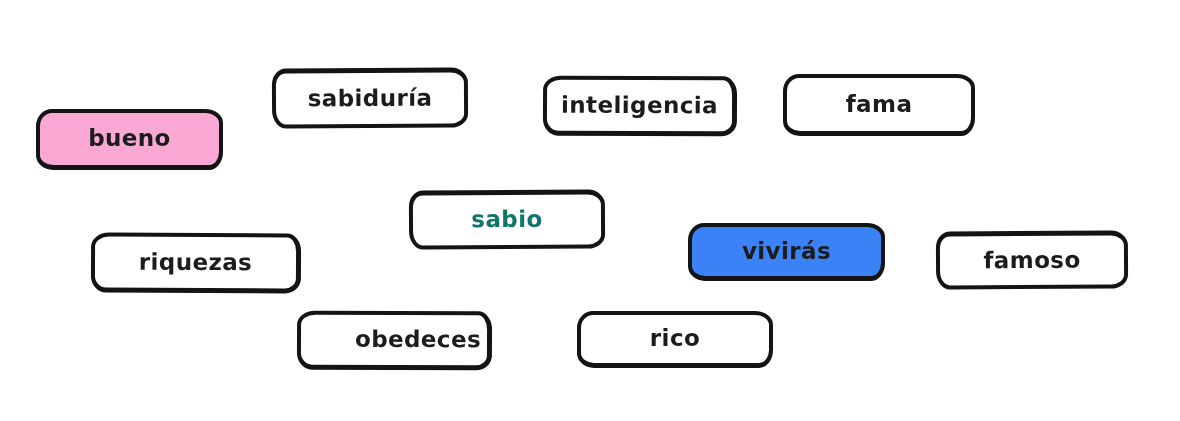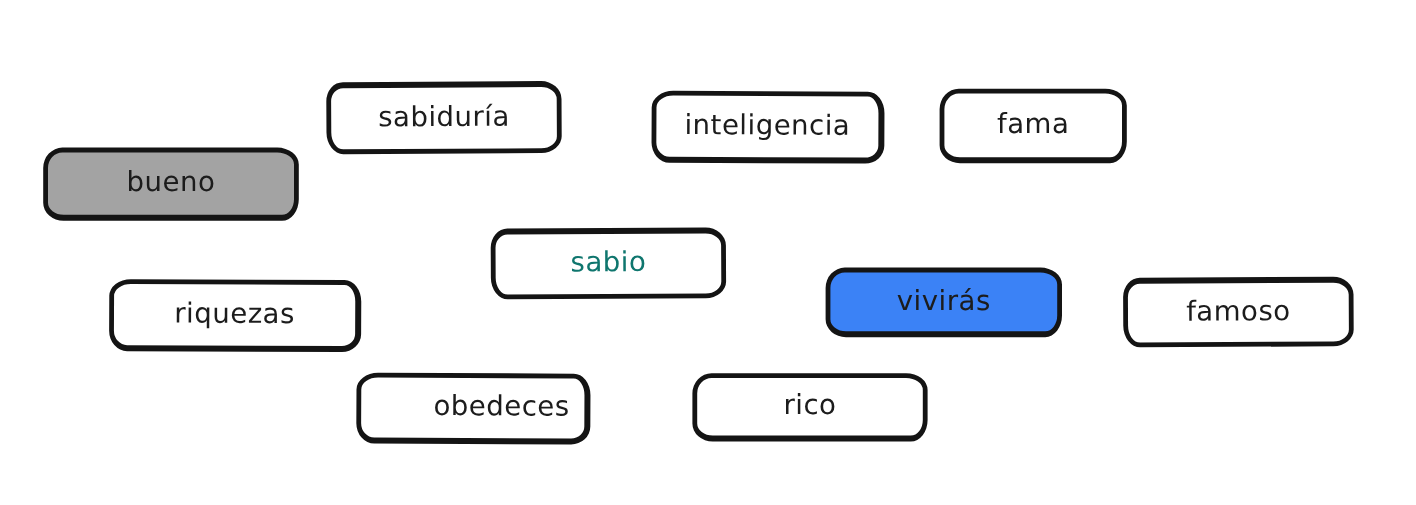--- a/index.html
+++ b/index.html
@@ -24,41 +24,41 @@
     background: #ffffff;
     border: 4px solid #141414;
     cursor: grab;
   }
   
   .card.v0 { border-radius: 16px 18px 14px 17px / 17px 14px 18px 15px; border-width: 4px 4px 5px 4px; }
   .card.v1 { border-radius: 14px 17px 17px 14px / 16px 15px 14px 18px; border-width: 5px 4px 4px 4px; transform: rotate(-0.3deg); }
   .card.v2 { border-radius: 18px 14px 16px 15px / 14px 18px 15px 17px; border-width: 4px 5px 5px 4px; transform: rotate(0.25deg); }
   .card-label {
     font-size: 23px;
-    font-weight: 400;
+    font-weight: 700;
     color: #1c1c1c;
     letter-spacing: 0.4px;
     white-space: nowrap;
     transform: translateY(-1px);
   }
 </style>
 </head>
 <body>
 
 <div class="board">
-    <div class="card v0" style="left: 36px; top: 123px; width: 213px; height: 61px; border-color: rgb(20, 20, 20); background: #a3a3a3;">
+    <div class="card v0" style="left: 36px; top: 109px; width: 187px; height: 61px; border-color: rgb(20, 20, 20); background: #f9a8d4;">
       <span class="card-label" style="color: rgb(28, 28, 28);">bueno</span>
     </div>
     <div class="card v1" style="left: 272px; top: 68px; width: 196px; height: 60px; border-color: rgb(20, 20, 20); background: rgb(255, 255, 255);">
       <span class="card-label" style="color: rgb(28, 28, 28);">sabiduría</span>
     </div>
     <div class="card v2" style="left: 543px; top: 76px; width: 194px; height: 60px; border-color: rgb(20, 20, 20); background: rgb(255, 255, 255);">
       <span class="card-label" style="color: rgb(28, 28, 28);">inteligencia</span>
     </div>
-    <div class="card v0" style="left: 783px; top: 74px; width: 156px; height: 62px; border-color: rgb(20, 20, 20); background: rgb(255, 255, 255);">
+    <div class="card v0" style="left: 783px; top: 74px; width: 192px; height: 62px; border-color: rgb(20, 20, 20); background: rgb(255, 255, 255);">
       <span class="card-label" style="color: rgb(28, 28, 28);">fama</span>
     </div>
     <div class="card v1" style="left: 409px; top: 190px; width: 196px; height: 59px; border-color: rgb(20, 20, 20); background: rgb(255, 255, 255);">
       <span class="card-label" style="color: #0f766e;">sabio</span>
     </div>
     <div class="card v2" style="left: 91px; top: 233px; width: 210px; height: 60px; border-color: rgb(20, 20, 20); background: rgb(255, 255, 255);">
       <span class="card-label" style="color: rgb(28, 28, 28);">riquezas</span>
     </div>
     <div class="card v0" style="left: 688px; top: 223px; width: 197px; height: 58px; border-color: rgb(20, 20, 20); background: #3b82f6;">
       <span class="card-label" style="color: rgb(28, 28, 28);">vivirás</span>

